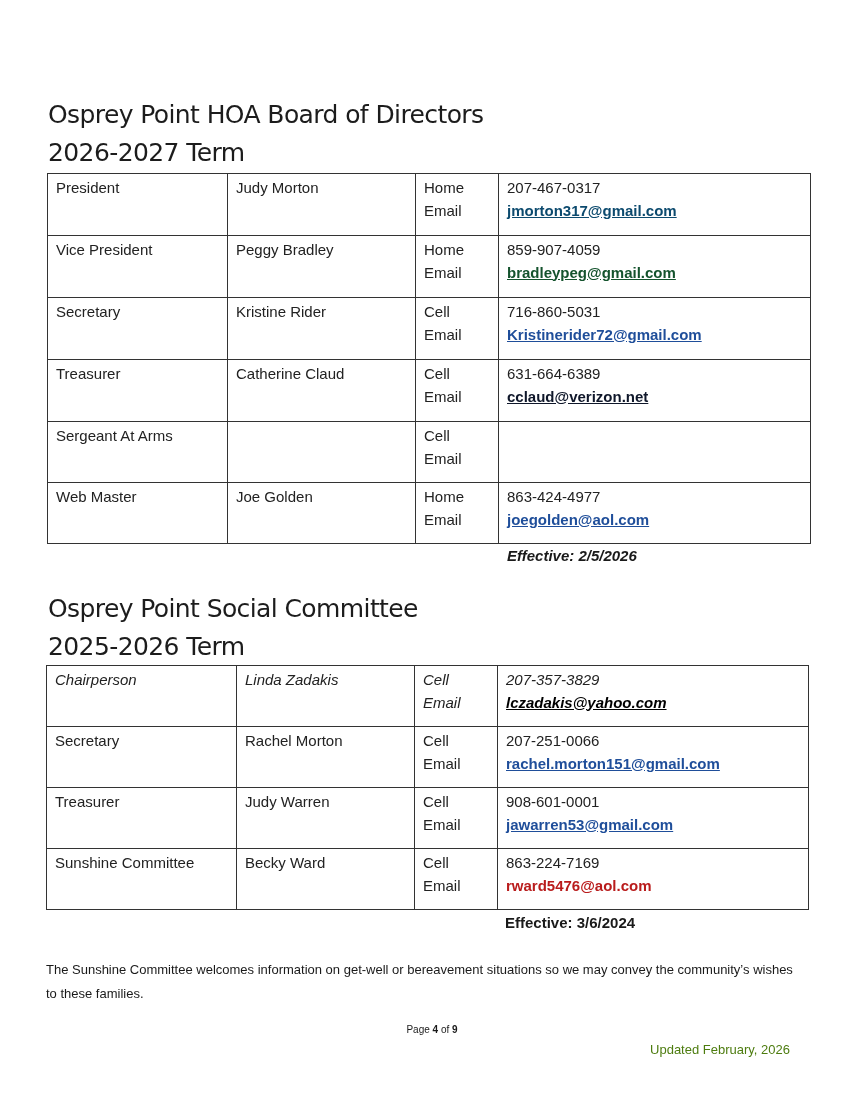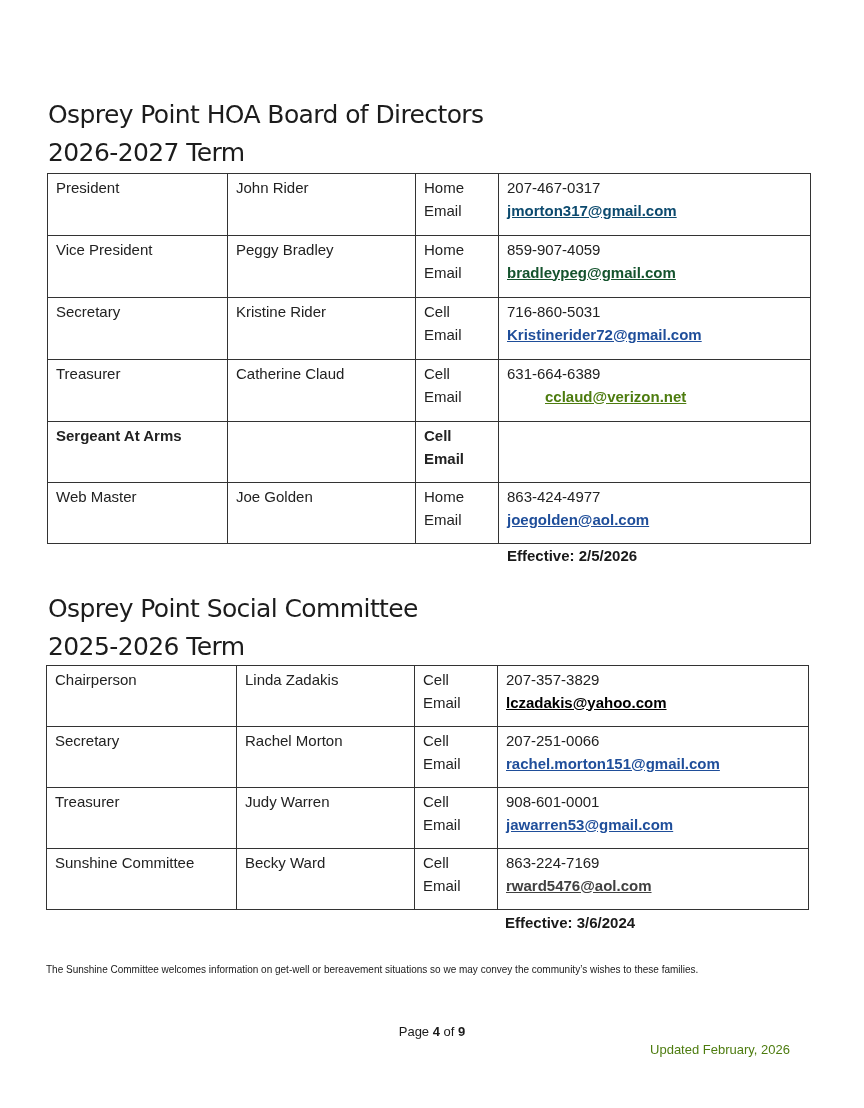--- a/index.html
+++ b/index.html
@@ -22,25 +22,25 @@
     line-height: 22.5px; height: 58px; box-sizing: border-box;
   }
   .type-line, .contact-line { display: block; }
   a.email { color: #1f4e9a; text-decoration: underline; font-weight: bold; }
   a.email.plain { text-decoration: none; }
   .effective {
     position: absolute; font-weight: bold; font-size: 15px; color: #1a1a1a;
   }
   .note {
     position: absolute; left: 46px; top: 958px; width: 760px;
-    font-size: 10px; line-height: 24px; color: #1a1a1a; margin: 0;
+    font-size: 13px; line-height: 24px; color: #1a1a1a; margin: 0;
   }
   .page-num {
     position: absolute; top: 1024px; left: 0; width: 864px; text-align: center;
-    font-size: 13px; color: #1a1a1a;
+    font-size: 10px; color: #1a1a1a;
   }
   .page-num b { font-weight: bold; }
   .updated {
     position: absolute; top: 1042px; right: 74px; font-size: 13px; color: #4d7c0f;
   }
 </style>
 </head>
 <body>
 
 <h1 class="heading" style="top:96px;">Osprey Point HOA Board of Directors</h1>
@@ -49,21 +49,21 @@
 <table class="roster" style="left:47px; top:173px; width:763px;">
   <colgroup>
       <col style="width:180px">
       <col style="width:188px">
       <col style="width:83px">
       <col style="width:312px">
     </colgroup>
   <tbody id="board-body">
       <tr style="height: 62px;">
         <td>President</td>
-        <td>John Rider</td>
+        <td>Judy Morton</td>
         <td>
           <span class="type-line">Home</span>
           <span class="type-line">Email</span>
         </td>
         <td>
           <span class="contact-line">207-467-0317</span>
           <a class="email contact-line" style="color: #0c4a6e; text-decoration: underline;">jmorton317@gmail.com</a>
         </td>
       </tr>
       <tr style="height: 62px;">
@@ -92,24 +92,24 @@
       </tr>
       <tr style="height: 62px;">
         <td>Treasurer</td>
         <td>Catherine Claud</td>
         <td>
           <span class="type-line">Cell</span>
           <span class="type-line">Email</span>
         </td>
         <td>
           <span class="contact-line">631-664-6389</span>
-          <a class="email contact-line" style="color: #4d7c0f; margin-left: 38px;">cclaud@verizon.net</a>
-        </td>
-      </tr>
-      <tr style="height: 61px; font-weight: bold;">
+          <a class="email contact-line" style="color: #0f172a;">cclaud@verizon.net</a>
+        </td>
+      </tr>
+      <tr style="height: 61px;">
         <td>Sergeant At Arms</td>
         <td></td>
         <td>
           <span class="type-line">Cell</span>
           <span class="type-line">Email</span>
         </td>
         <td>
           <span class="contact-line"></span>
         </td>
       </tr>
@@ -120,34 +120,34 @@
           <span class="type-line">Home</span>
           <span class="type-line">Email</span>
         </td>
         <td>
           <span class="contact-line">863-424-4977</span>
           <a class="email contact-line" style="color: rgb(31, 78, 154);">joegolden@aol.com</a>
         </td>
       </tr>
     </tbody>
 </table>
-<div class="effective" style="left:507px; top:547px;">Effective:  2/5/2026</div>
+<div class="effective" style="left:507px; top:547px;font-style:italic;">Effective:  2/5/2026</div>
 
 <h1 class="heading" style="top:590px;">Osprey Point Social Committee</h1>
 <h2 class="heading" style="top:628px;">2025-2026 Term</h2>
 
 <table class="roster" style="left:46px; top:665px; width:762px;">
   <colgroup>
       <col style="width:190px">
       <col style="width:178px">
       <col style="width:83px">
       <col style="width:311px">
     </colgroup>
   <tbody id="social-body">
-      <tr style="height: 61px;">
+      <tr style="height: 61px; font-style: italic;">
         <td>Chairperson</td>
         <td>Linda Zadakis</td>
         <td>
           <span class="type-line">Cell</span>
           <span class="type-line">Email</span>
         </td>
         <td>
           <span class="contact-line">207-357-3829</span>
           <a class="email contact-line" style="color: #000000;">lczadakis@yahoo.com</a>
         </td>
@@ -178,21 +178,21 @@
       </tr>
       <tr style="height: 61px;">
         <td>Sunshine Committee</td>
         <td>Becky Ward</td>
         <td>
           <span class="type-line">Cell</span>
           <span class="type-line">Email</span>
         </td>
         <td>
           <span class="contact-line">863-224-7169</span>
-          <a class="email contact-line plain" style="color: #404040; text-decoration: underline;">rward5476@aol.com</a>
+          <a class="email contact-line plain" style="color: #b91c1c;">rward5476@aol.com</a>
         </td>
       </tr>
     </tbody>
 </table>
 <div class="effective" style="left:505px; top:914px;">Effective:  3/6/2024</div>
 
 <p class="note">The Sunshine Committee welcomes information on get-well or bereavement situations so we may convey the community’s wishes to these families.</p>
 
 <div class="page-num">
   <span>Page </span><b>4</b><span> of </span><b>9</b>

